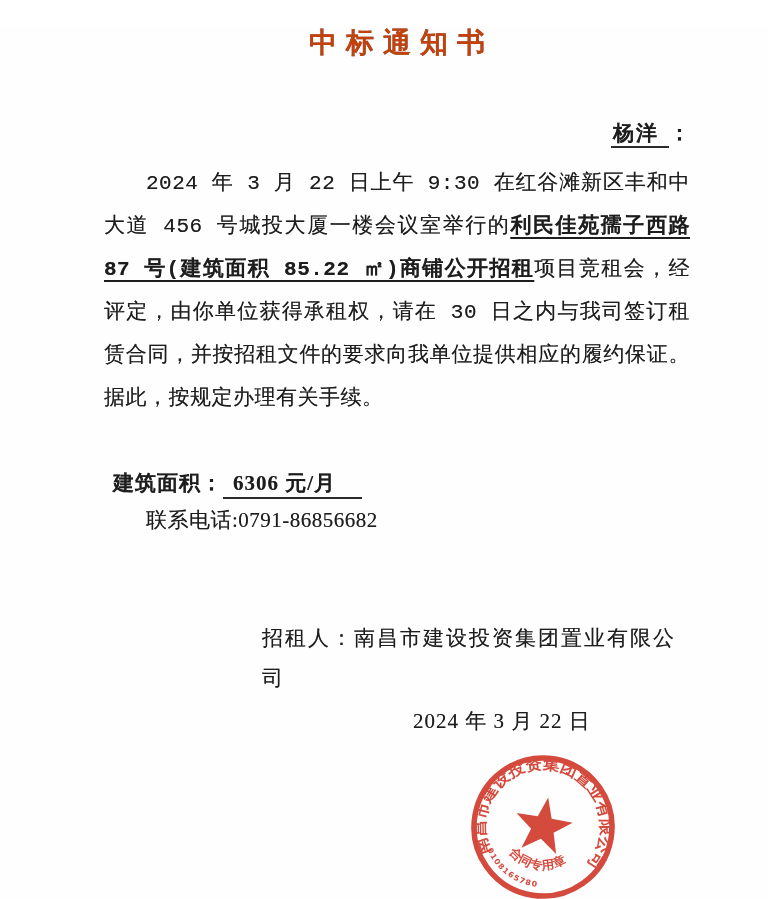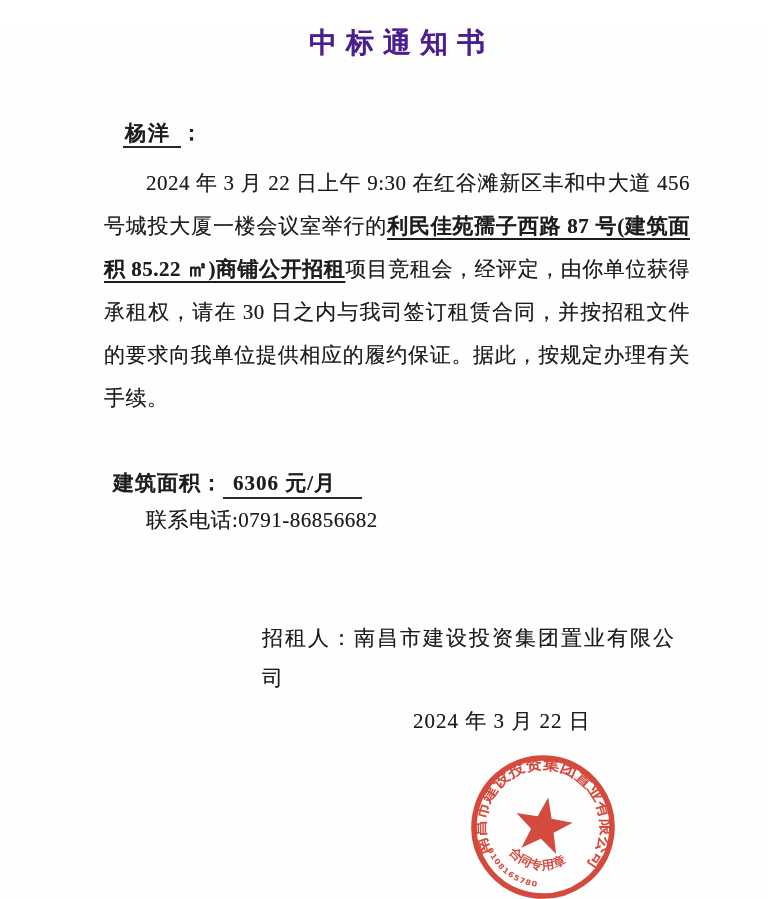--- a/index.html
+++ b/index.html
@@ -18,40 +18,42 @@
     background:#fefefe;
   }
   .title{
     margin:26px 0 0 0;
     font-size:28px;
     line-height:34px;
     font-weight:bold;
     text-align:center;
     letter-spacing:9px;
     text-indent:9px;
-    color:#4c1d95;
+    color:#c2410c;
   }
   .greeting{
     margin:58px 0 0 19px;
     font-size:21px;
     line-height:30px;
     font-weight:bold;
+    text-align:right;
   }
   .greeting .name{
     border-bottom:2px solid #2a2a2a;
     padding:0 10px 1px 2px;
     letter-spacing:2px;
   }
   .para1{
     margin:14px 0 0 0;
     font-size:21px;
     line-height:43px;
     text-align:justify;
     text-indent:2em;
     letter-spacing:0.5px;
+    font-family:Liberation Mono, monospace;
   }
   .hl{
     font-weight:bold;
     text-decoration:underline;
     text-decoration-thickness:2px;
     text-underline-offset:5px;
   }
   .result{
     margin:46px 0 0 9px;
     font-size:21px;

